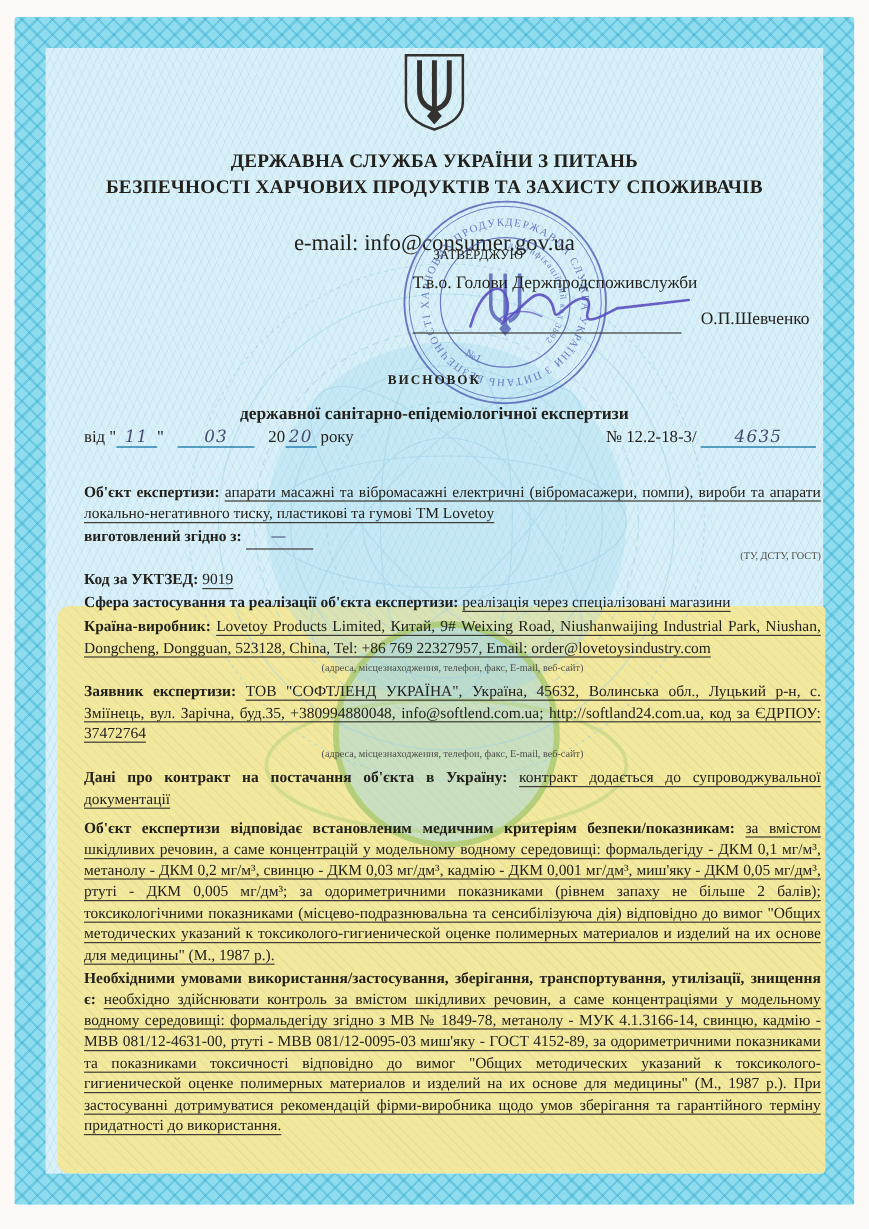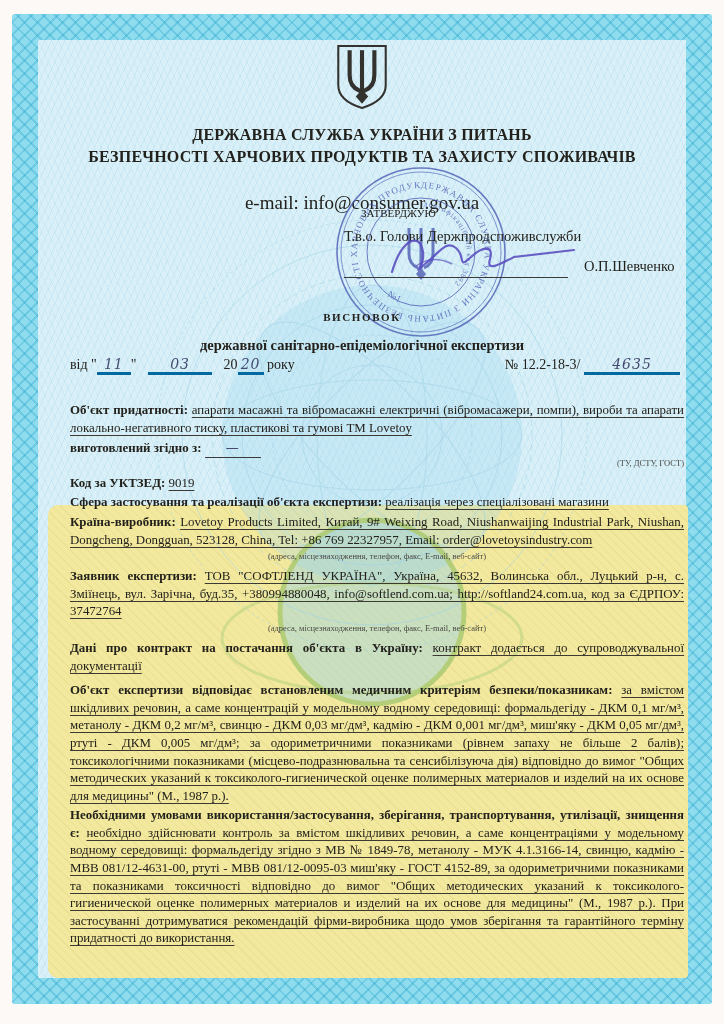--- a/index.html
+++ b/index.html
@@ -26,21 +26,21 @@
   .emblem{position:absolute;left:328px;top:44px;}
   .approve1{position:absolute;left:361px;top:207px;font-size:11px;}
   .approve2{position:absolute;left:344px;top:228px;font-size:14.5px;}
   .sigline{position:absolute;left:344px;top:277px;width:224px;border-bottom:1.2px solid #3a3a3a;}
   .signame{position:absolute;left:584px;top:258px;font-size:14.5px;}
   .sig{position:absolute;left:386px;top:226px;}
   .stamp{position:absolute;left:335px;top:166px;opacity:.78;}
   .title{top:299px;font-weight:bold;font-size:11px;letter-spacing:1.6px;}
   .subtitle{top:325px;font-weight:bold;font-size:14.5px;}
   .dateline{position:absolute;left:70px;right:44px;top:356px;font-size:14px;display:flex;justify-content:space-between;}
-  .blank{display:inline-block;border-bottom:3px solid #0369a1;text-align:center;}
+  .blank{display:inline-block;border-bottom:1px solid #0369a1;text-align:center;}
   .hand{font-style:italic;color:#454a70;font-family:"DejaVu Serif",serif;letter-spacing:1px;}
   .body{position:absolute;left:70px;right:40px;top:402px;font-size:12.9px;line-height:17.6px;text-align:justify;}
   .f{margin:0 0 2px 0;}
   .f b{font-weight:bold;}
   .f b::after{content:" ";}
   .val{text-decoration:underline;text-underline-offset:3px;text-decoration-thickness:.8px;text-decoration-color:#3c3a33;}
   .caption{font-size:8.5px;color:#4a4a45;text-align:center;line-height:10px;margin:0 0 3px 0;}
   .caption.tu{text-align:right;padding-left:112px;margin-top:-2px;}
   .mt{margin-top:7px;}
   .dashblank{display:inline-block;min-width:56px;border-bottom:1px solid #3a3a3a;text-align:center;text-decoration:none;}
@@ -131,21 +131,21 @@
       <span>20</span><span class="blank hand" style="min-width:26px">20</span>
       <span>року</span>
     </span>
     <span>
       <span>№ 12.2-18-3/</span>
       <span class="blank hand" style="min-width:96px">4635</span>
     </span>
   </div>
 
   <div class="body">
-    <p class="f"><b>Об'єкт придатності:</b><span class="val">апарати масажні та вібромасажні електричні (вібромасажери, помпи), вироби та апарати локально-негативного тиску, пластикові та гумові ТМ Lovetoy</span></p>
+    <p class="f"><b>Об'єкт експертизи:</b><span class="val">апарати масажні та вібромасажні електричні (вібромасажери, помпи), вироби та апарати локально-негативного тиску, пластикові та гумові ТМ Lovetoy</span></p>
     <p class="f"><b>виготовлений згідно з:</b><span class="dashblank hand">—</span></p>
     <div class="caption tu">(ТУ, ДСТУ, ГОСТ)</div>
     <p class="f mt"><b>Код за УКТЗЕД:</b><span class="val">9019</span></p>
     <p class="f"><b>Сфера застосування та реалізації об'єкта експертизи:</b><span class="val">реалізація через спеціалізовані магазини</span></p>
     <p class="f"><b>Країна-виробник:</b><span class="val">Lovetoy Products Limited, Китай, 9# Weixing Road, Niushanwaijing Industrial Park, Niushan, Dongcheng, Dongguan, 523128, China, Tel: +86 769 22327957, Email: order@lovetoysindustry.com</span></p>
     <div class="caption">(адреса, місцезнаходження, телефон, факс, E-mail, веб-сайт)</div>
     <p class="f mt"><b>Заявник експертизи:</b><span class="val">ТОВ "СОФТЛЕНД УКРАЇНА", Україна, 45632, Волинська обл., Луцький р-н, с. Зміїнець, вул. Зарічна, буд.35, +380994880048, info@softlend.com.ua; http://softland24.com.ua, код за ЄДРПОУ: 37472764</span></p>
     <div class="caption">(адреса, місцезнаходження, телефон, факс, E-mail, веб-сайт)</div>
     <p class="f mt"><b>Дані про контракт на постачання об'єкта в Україну:</b><span class="val">контракт додається до супроводжувальної документації</span></p>
     <p class="f mt"><b>Об'єкт експертизи відповідає встановленим медичним критеріям безпеки/показникам:</b><span class="val">за вмістом шкідливих речовин, а саме концентрацій у модельному водному середовищі: формальдегіду - ДКМ 0,1 мг/м³, метанолу - ДКМ 0,2 мг/м³, свинцю - ДКМ 0,03 мг/дм³, кадмію - ДКМ 0,001 мг/дм³, миш'яку - ДКМ 0,05 мг/дм³, ртуті - ДКМ 0,005 мг/дм³; за одориметричними показниками (рівнем запаху не більше 2 балів); токсикологічними показниками (місцево-подразнювальна та сенсибілізуюча дія) відповідно до вимог "Общих методических указаний к токсиколого-гигиенической оценке полимерных материалов и изделий на их основе для медицины" (М., 1987 р.).</span></p>

